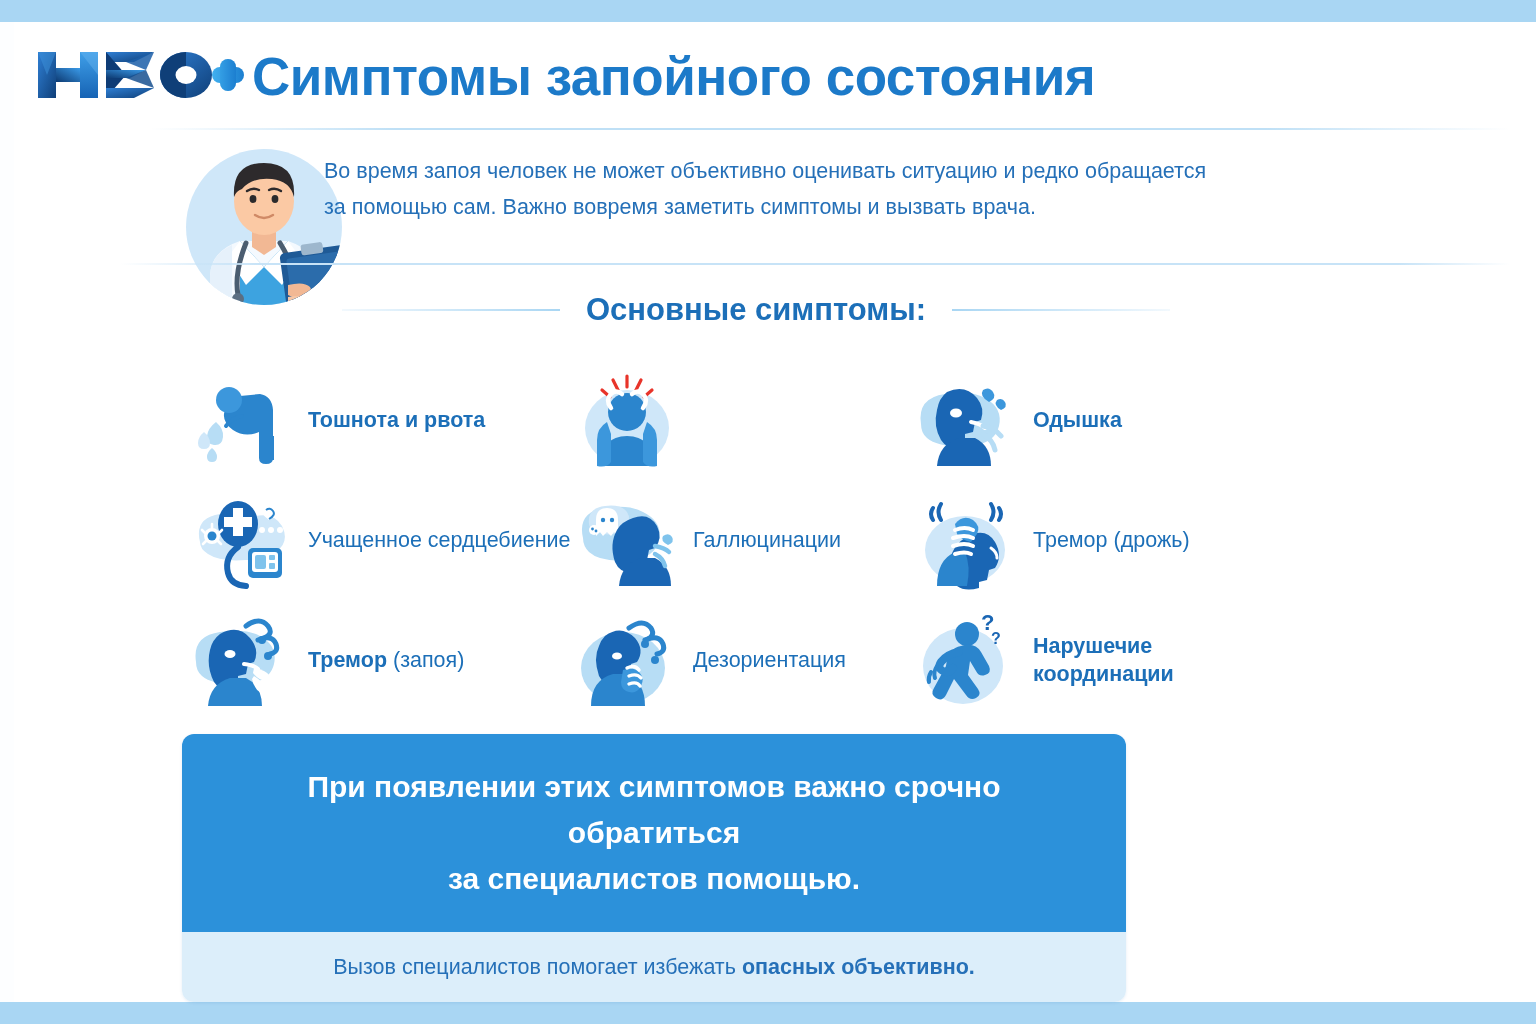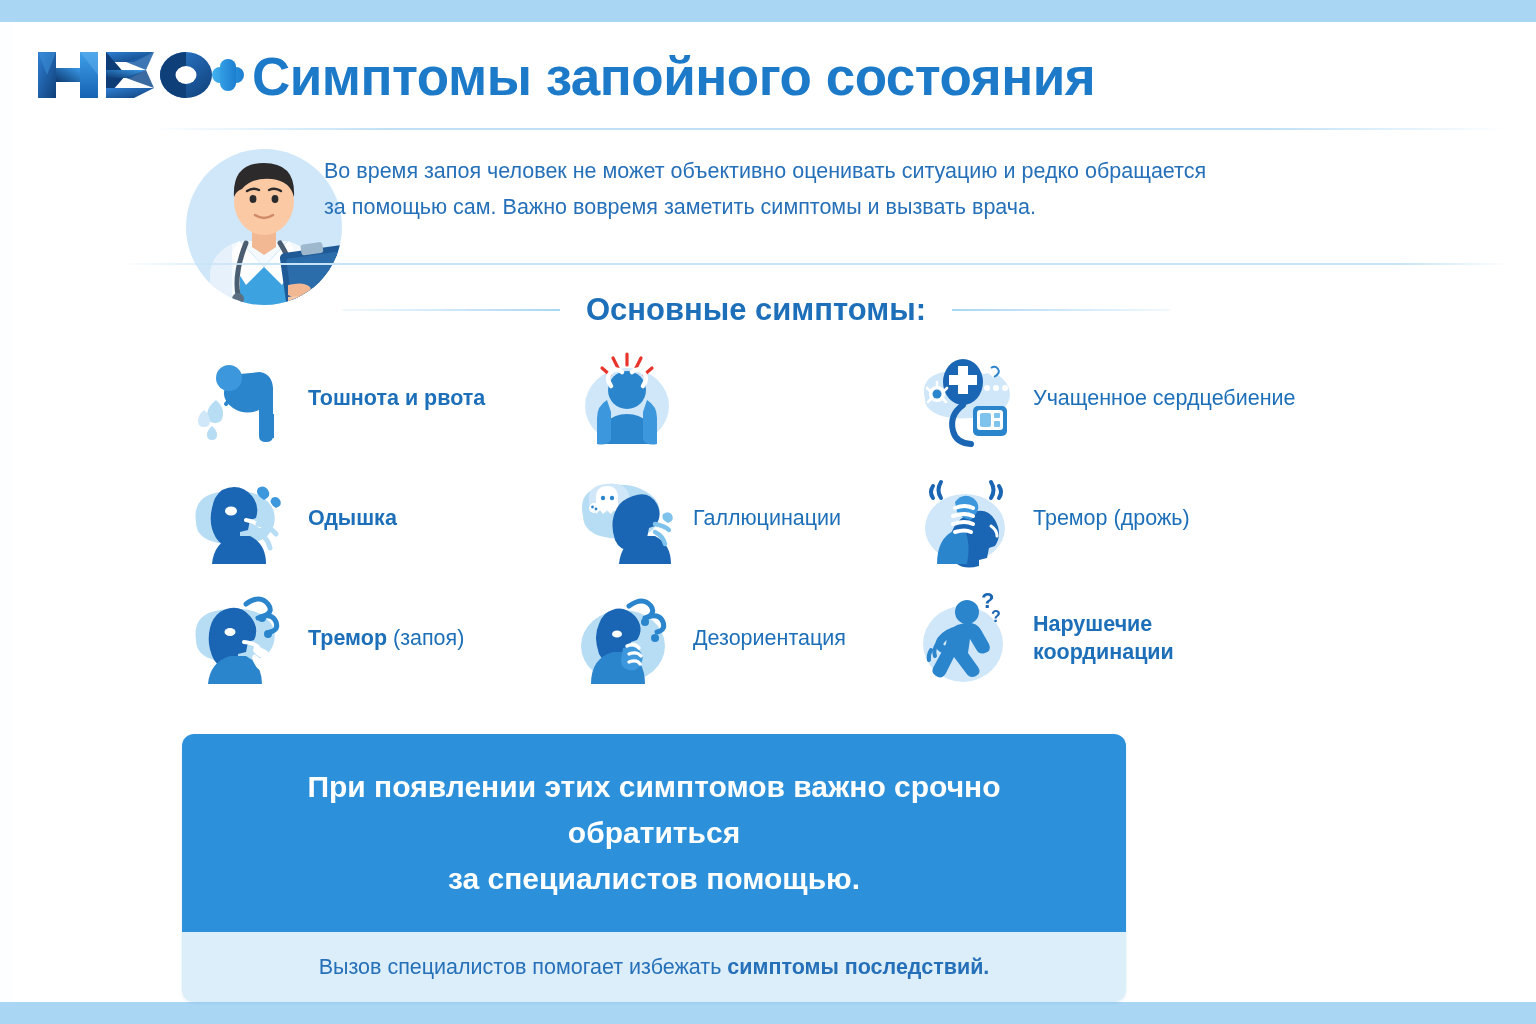--- a/index.html
+++ b/index.html
@@ -128,21 +128,21 @@
     font-size: 31px;
     font-weight: bold;
     color: #1C6FB8;
     white-space: nowrap;
   }
 
   
   .grid {
     position: absolute;
     left: 186px;
-    top: 338px;
+    top: 360px;
     width: 1150px;
     display: grid;
     grid-template-columns: 385px 340px 425px;
     grid-template-rows: 120px 120px 120px;
   }
   .cell {
     display: flex;
     align-items: center;
     gap: 14px;
   }
@@ -337,20 +337,37 @@
           <line x1="81" y1="20" x2="73" y2="27"></line>
         </g>
         <circle cx="56" cy="42" r="19" fill="#2b85cd"></circle>
         <path d="M30 96 q0 -30 26 -30 q26 0 26 30 Z" fill="#2b85cd"></path>
         <path d="M36 52 q-10 6 -10 18 l0 26 q10 2 14 -4 l0 -28 Z" fill="#3c97dc"></path>
         <path d="M76 52 q10 6 10 18 l0 26 q-10 2 -14 -4 l0 -28 Z" fill="#3c97dc"></path>
         <path d="M40 38 q-6 -8 0 -14 q5 -5 11 0" stroke="#ffffff" stroke-width="4.5" fill="none" stroke-linecap="round"></path>
         <path d="M72 38 q6 -8 0 -14 q-5 -5 -11 0" stroke="#ffffff" stroke-width="4.5" fill="none" stroke-linecap="round"></path>
       </svg>
     </div>
+  </div>
+
+  <div class="cell">
+    <div class="icon-box">
+      <svg viewBox="0 0 108 100" width="108" height="100" aria-hidden="true">
+        <path d="M10 54 q-4 -26 24 -30 q26 -4 40 4 q18 10 14 28 q-4 18 -30 20 q-30 2 -42 -8 q-6 -5 -6 -14Z" fill="#b7ddf5"></path>
+        <path d="M36 22 q18 -8 30 6 q8 10 4 22 l-6 2 -2 10 -8 2 0 12 q-16 6 -24 -6 q-8 -14 -4 -30 q2 -12 10 -18Z" fill="#1a66b4"></path>
+        <path d="M26 96 q2 -22 22 -28 l16 0 q16 8 16 28 Z" fill="#1a66b4"></path>
+        <ellipse cx="45" cy="43" rx="6" ry="4.5" fill="#ffffff"></ellipse>
+        <path d="M60 52 q10 2 14 6" stroke="#ffffff" stroke-width="4" fill="none" stroke-linecap="round"></path>
+        <path d="M72 56 q12 2 18 10" stroke="#b7ddf5" stroke-width="5" fill="none" stroke-linecap="round"></path>
+        <path d="M72 64 q10 6 12 16" stroke="#b7ddf5" stroke-width="5" fill="none" stroke-linecap="round"></path>
+        <path d="M72 20 q6 -4 10 2 q4 6 -4 10 q-10 -6 -6 -12Z" fill="#3c97dc"></path>
+        <path d="M86 30 q5 -3 8 2 q3 5 -4 8 q-8 -5 -4 -10Z" fill="#3c97dc"></path>
+      </svg>
+    </div>
+    <div class="label"><b>Одышка</b></div>
   </div>
 
   <div class="cell">
     <div class="icon-box">
       <svg viewBox="0 0 108 100" width="108" height="100" aria-hidden="true">
         <path d="M14 52 q-6 -24 20 -28 q18 -3 30 4 q22 -8 32 8 q8 16 -6 26 q-10 8 -30 8 q-26 2 -38 -6 q-8 -5 -8 -12Z" fill="#cfe7f9"></path>
         <ellipse cx="52" cy="34" rx="20" ry="23" fill="#1a66b4"></ellipse>
         <path d="M47 18 h10 v9 h9 v10 h-9 v9 h-10 v-9 h-9 v-10 h9 Z" fill="#ffffff"></path>
         <path d="M52 57 q-14 10 -10 26 q3 12 18 13" stroke="#1a66b4" stroke-width="6" fill="none" stroke-linecap="round"></path>
         <rect x="62" y="58" width="34" height="30" rx="5" fill="#2b85cd"></rect>
@@ -373,37 +390,20 @@
           <line x1="35" y1="54" x2="32" y2="51"></line>
         </g>
       </svg>
     </div>
     <div class="label"><span class="reg">Учащенное сердцебиение</span></div>
   </div>
 
   <div class="cell">
     <div class="icon-box">
       <svg viewBox="0 0 108 100" width="108" height="100" aria-hidden="true">
-        <path d="M10 54 q-4 -26 24 -30 q26 -4 40 4 q18 10 14 28 q-4 18 -30 20 q-30 2 -42 -8 q-6 -5 -6 -14Z" fill="#b7ddf5"></path>
-        <path d="M36 22 q18 -8 30 6 q8 10 4 22 l-6 2 -2 10 -8 2 0 12 q-16 6 -24 -6 q-8 -14 -4 -30 q2 -12 10 -18Z" fill="#1a66b4"></path>
-        <path d="M26 96 q2 -22 22 -28 l16 0 q16 8 16 28 Z" fill="#1a66b4"></path>
-        <ellipse cx="45" cy="43" rx="6" ry="4.5" fill="#ffffff"></ellipse>
-        <path d="M60 52 q10 2 14 6" stroke="#ffffff" stroke-width="4" fill="none" stroke-linecap="round"></path>
-        <path d="M72 56 q12 2 18 10" stroke="#b7ddf5" stroke-width="5" fill="none" stroke-linecap="round"></path>
-        <path d="M72 64 q10 6 12 16" stroke="#b7ddf5" stroke-width="5" fill="none" stroke-linecap="round"></path>
-        <path d="M72 20 q6 -4 10 2 q4 6 -4 10 q-10 -6 -6 -12Z" fill="#3c97dc"></path>
-        <path d="M86 30 q5 -3 8 2 q3 5 -4 8 q-8 -5 -4 -10Z" fill="#3c97dc"></path>
-      </svg>
-    </div>
-    <div class="label"><b>Одышка</b></div>
-  </div>
-
-  <div class="cell">
-    <div class="icon-box">
-      <svg viewBox="0 0 108 100" width="108" height="100" aria-hidden="true">
         <path d="M12 48 q-6 -26 22 -30 q24 -4 38 4 q20 10 16 28 q-4 18 -28 20 q-30 3 -42 -8 q-6 -6 -6 -14Z" fill="#b7ddf5"></path>
         <path d="M18 34 q-2 -16 16 -18 q16 -2 22 6 q6 10 -4 18 q-12 8 -26 2 q-8 -3 -8 -8Z" fill="#cfe7f9"></path>
         <path d="M36 18 q11 0 11 12 l0 16 -4 -4 -3 4 -4 -4 -4 4 -3 -4 -4 4 0 -16 q0 -12 11 -12Z" fill="#ffffff"></path>
         <circle cx="32" cy="30" r="2.2" fill="#2b85cd"></circle>
         <circle cx="41" cy="30" r="2.2" fill="#2b85cd"></circle>
         <circle cx="23" cy="40" r="5" fill="#ffffff"></circle>
         <circle cx="21.5" cy="39" r="1.4" fill="#2b85cd"></circle>
         <circle cx="25" cy="41" r="1.4" fill="#2b85cd"></circle>
         <path d="M62 28 q16 -6 24 8 q6 12 -2 22 l-6 2 -2 10 -8 2 0 10 q-18 4 -24 -10 q-6 -18 2 -32 q4 -8 16 -12Z" fill="#1a66b4"></path>
         <path d="M48 96 q2 -22 22 -28 l14 0 q16 8 16 28 Z" fill="#1a66b4"></path>
@@ -502,15 +502,15 @@
 координации</b></div>
   </div>
 </div>
 
 <div class="banner">
   <div class="banner-main">
     <div>При появлении этих симптомов важно срочно обратиться</div>
     <div>за специалистов помощью.</div>
   </div>
   <div class="banner-sub">
-    <span>Вызов специалистов помогает избежать </span><b>симптомы последствий.</b>
+    <span>Вызов специалистов помогает избежать </span><b>опасных объективно.</b>
   </div>
 </div>
 
 </body></html>

